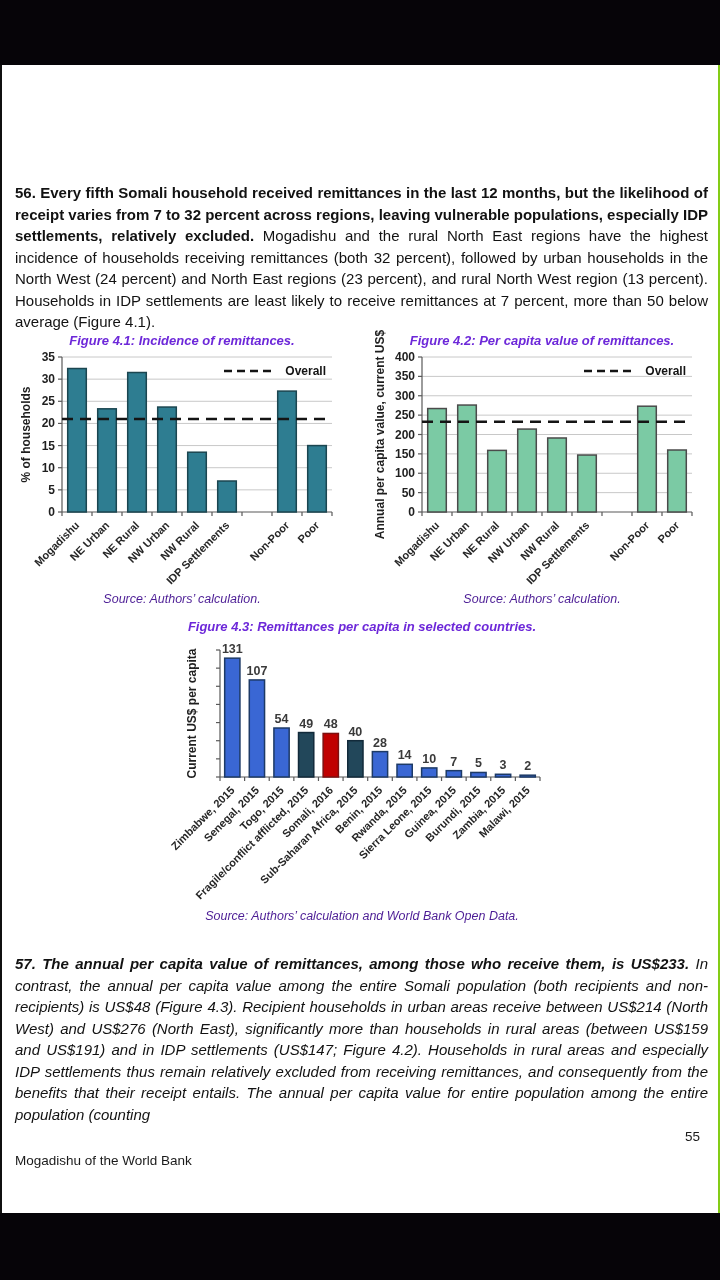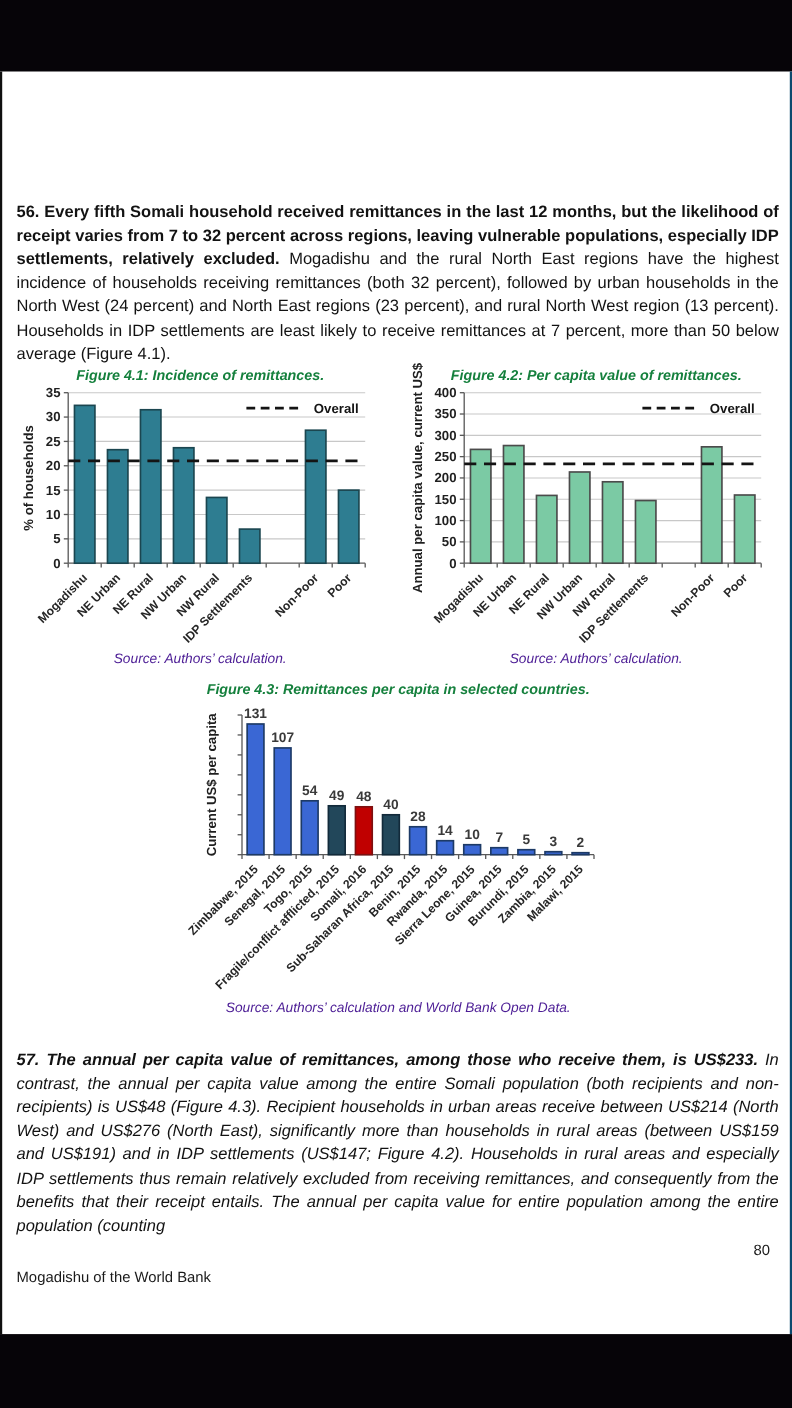--- a/index.html
+++ b/index.html
@@ -7,32 +7,32 @@
     width:720px;height:1280px;position:relative;overflow:hidden;
     background:#060408;
     font-family:"Liberation Sans", sans-serif;
   }
   .letterbox{position:absolute;left:0;width:720px;background:#060408;}
   #letterbox-top{top:0;height:65px;}
   #letterbox-bottom{top:1213px;height:67px;}
   .page{
     position:absolute;top:65px;left:0;width:720px;height:1148px;
     background:#ffffff;box-sizing:border-box;
-    border-left:2px solid #101010;border-right:2px solid #0c4a6e;
+    border-left:2px solid #101010;border-right:2px solid #84cc16;
   }
   .para{
     position:absolute;left:13px;width:693px;
     font-size:15px;line-height:21.5px;text-align:justify;color:#121212;
   }
   .para b{font-weight:700;}
   #p56{top:102px;}
   #p57{top:873px;font-style:italic;}
   .caption{
     position:absolute;text-align:center;
-    font-style:italic;font-weight:600;font-size:13px;color:#15803d;
+    font-style:italic;font-weight:600;font-size:13px;color:#6d28d9;
   }
   #cap41{top:268px;left:0;width:360px;}
   #cap42{top:268px;left:360px;width:360px;}
   #cap43{top:554px;left:0;width:720px;}
   .source{
     position:absolute;text-align:center;
     font-style:italic;font-size:12.5px;color:#4c1d95;
   }
   #src41{top:527px;left:0;width:360px;}
   #src42{top:527px;left:360px;width:360px;}
@@ -256,18 +256,18 @@
         <text x="365.69230769230774" y="138.18571428571428" text-anchor="middle" font-size="12.5" font-weight="700" fill="#3a3a3a">2</text>
         <text x="368.69230769230774" y="159" text-anchor="end" font-size="11" font-weight="700" fill="#262626" transform="rotate(-45 368.69230769230774 159)">Malawi, 2015</text>
         <text x="34" y="81.5" text-anchor="middle" font-size="12" font-weight="700" fill="#1f1f1f" transform="rotate(-90 34 81.5)">Current US$ per capita</text>
       </svg>
   </div>
 
   <div class="source" id="src43">Source: Authors’ calculation and World Bank Open Data.</div>
 
   <p class="para" id="p57"><b>57. The annual per capita value of remittances, among those who receive them, is US$233.</b><span> In contrast, the annual per capita value among the entire Somali population (both recipients and non-recipients) is US$48 (Figure 4.3). Recipient households in urban areas receive between US$214 (North West) and US$276 (North East), significantly more than households in rural areas (between US$159 and US$191) and in IDP settlements (US$147; Figure 4.2). Households in rural areas and especially IDP settlements thus remain relatively excluded from receiving remittances, and consequently from the benefits that their receipt entails. The annual per capita value for entire population among the entire population (counting</span></p>
 
-  <div id="page-number">80</div>
+  <div id="page-number">55</div>
   <div id="footer-left">Mogadishu of the World Bank</div>
 
 </div>
 
 <div class="letterbox" id="letterbox-bottom"></div>
 
 </body></html>

